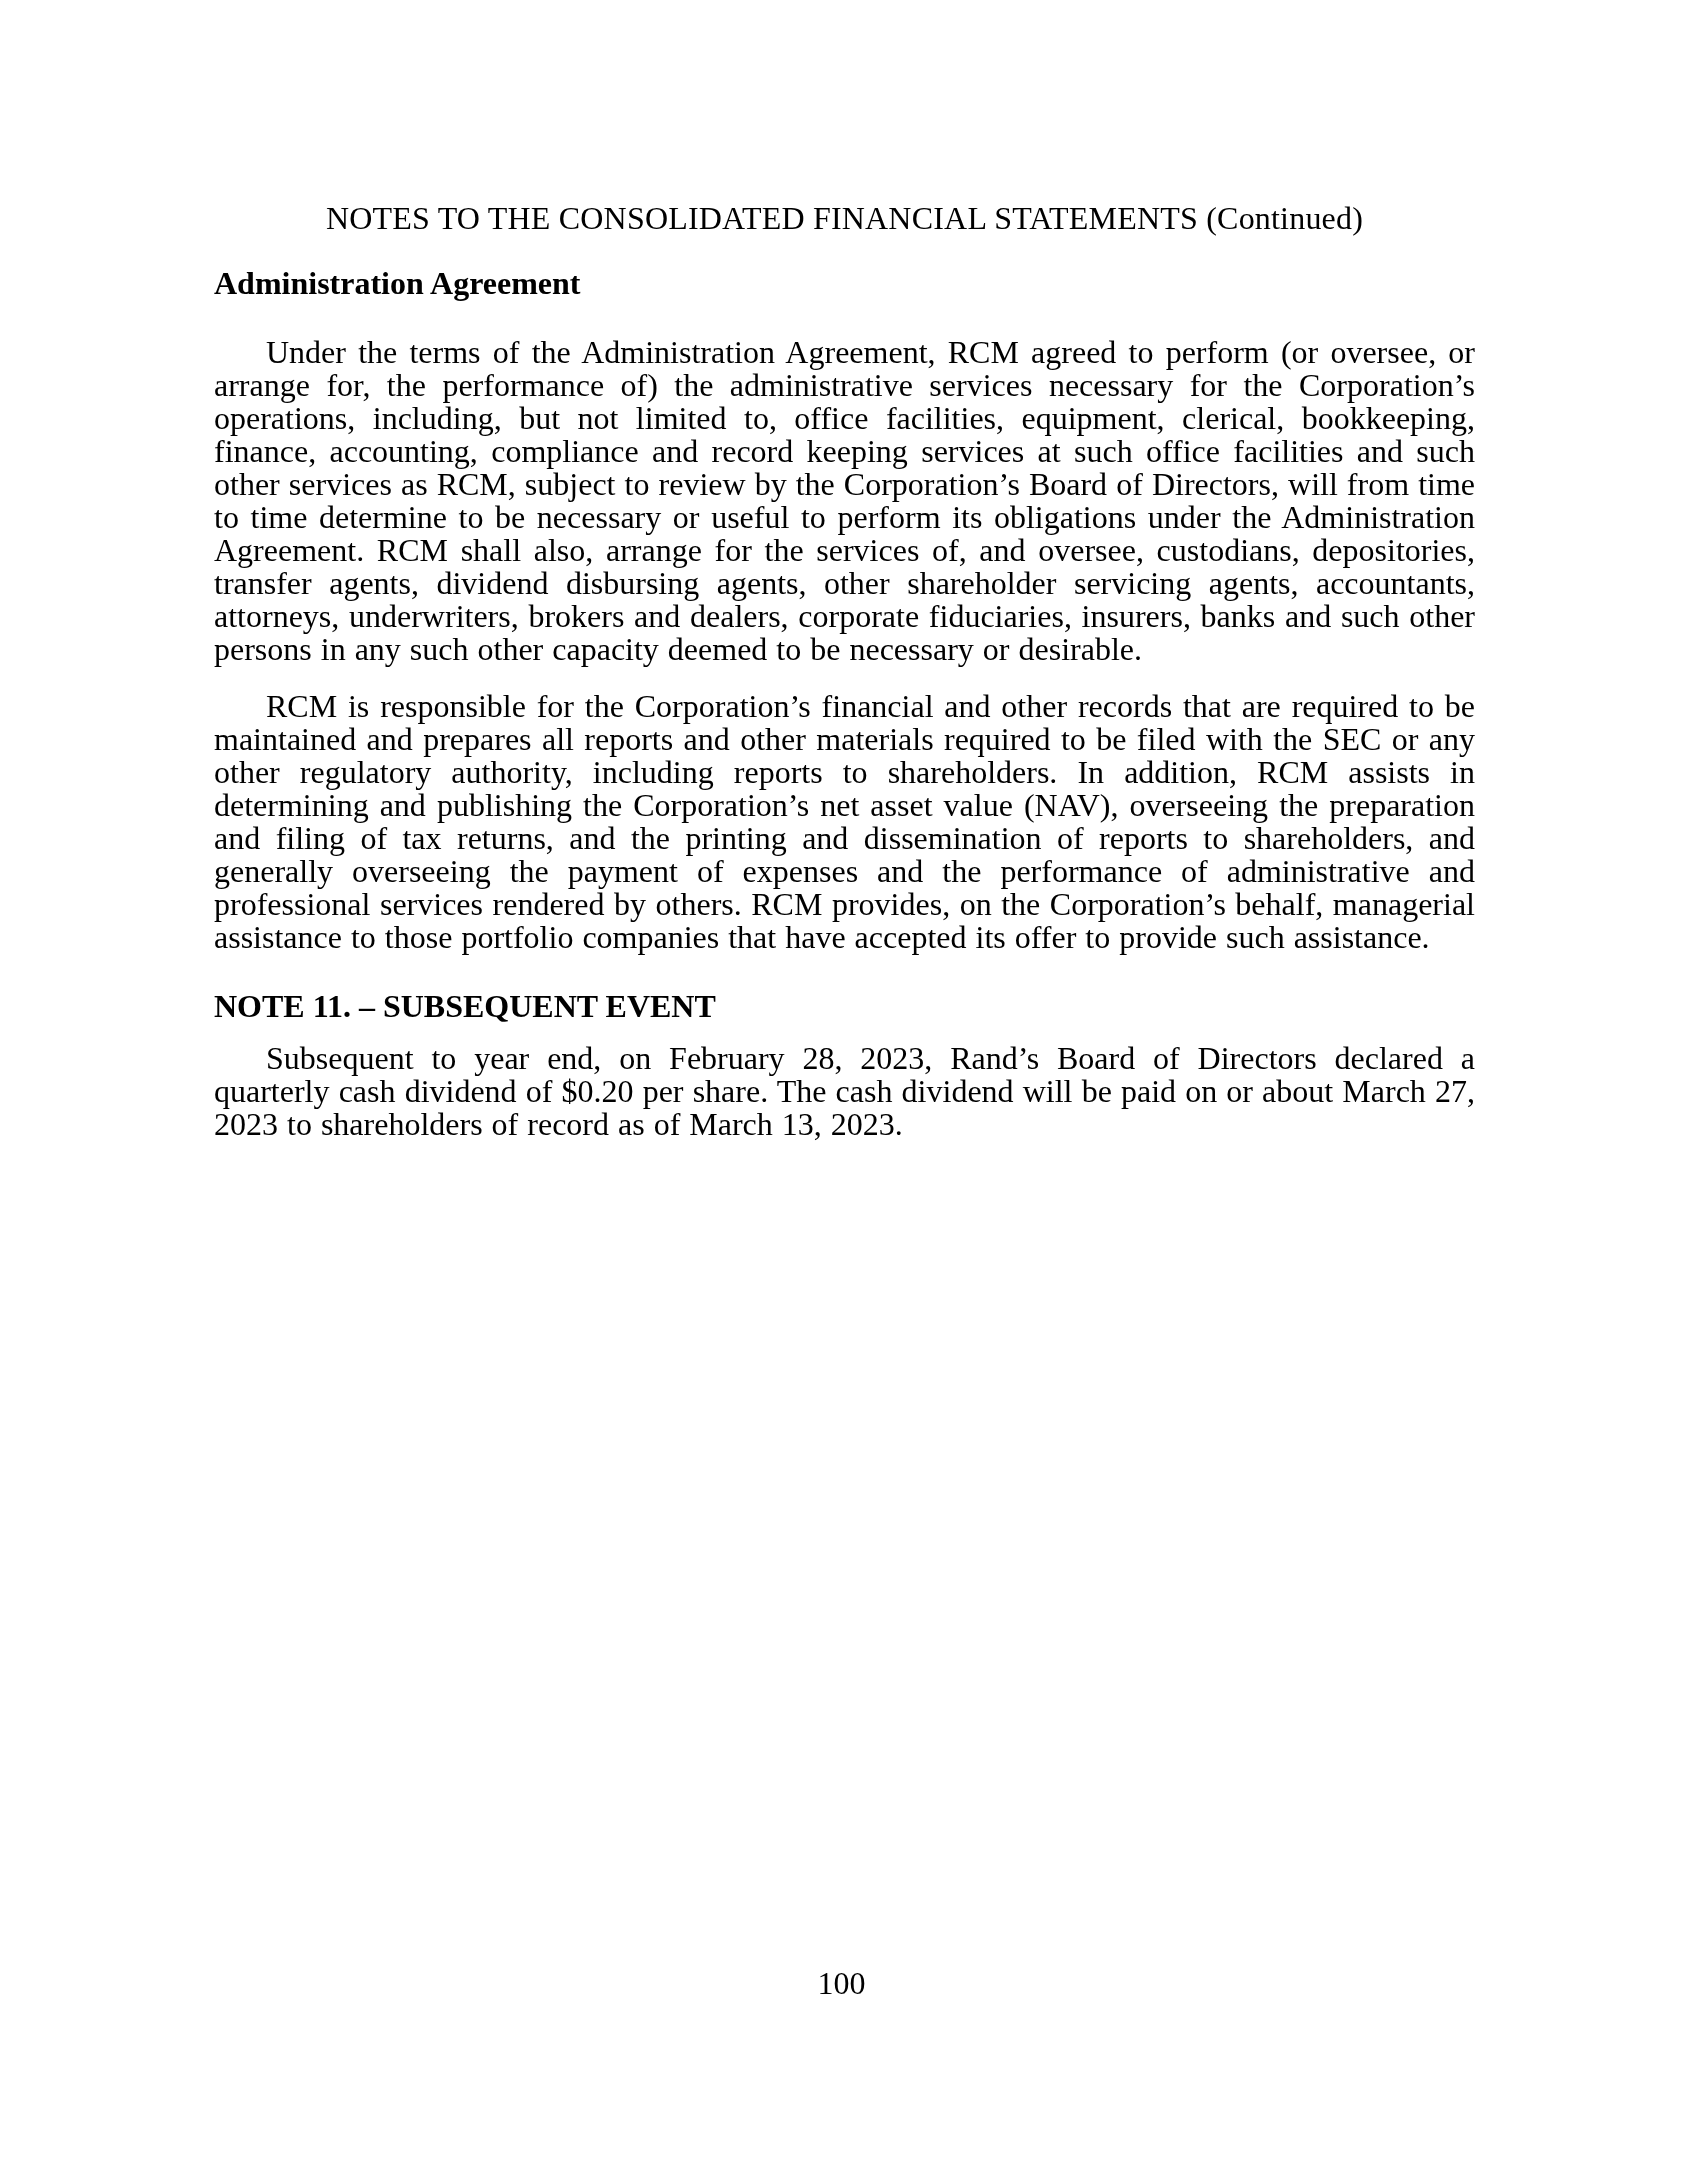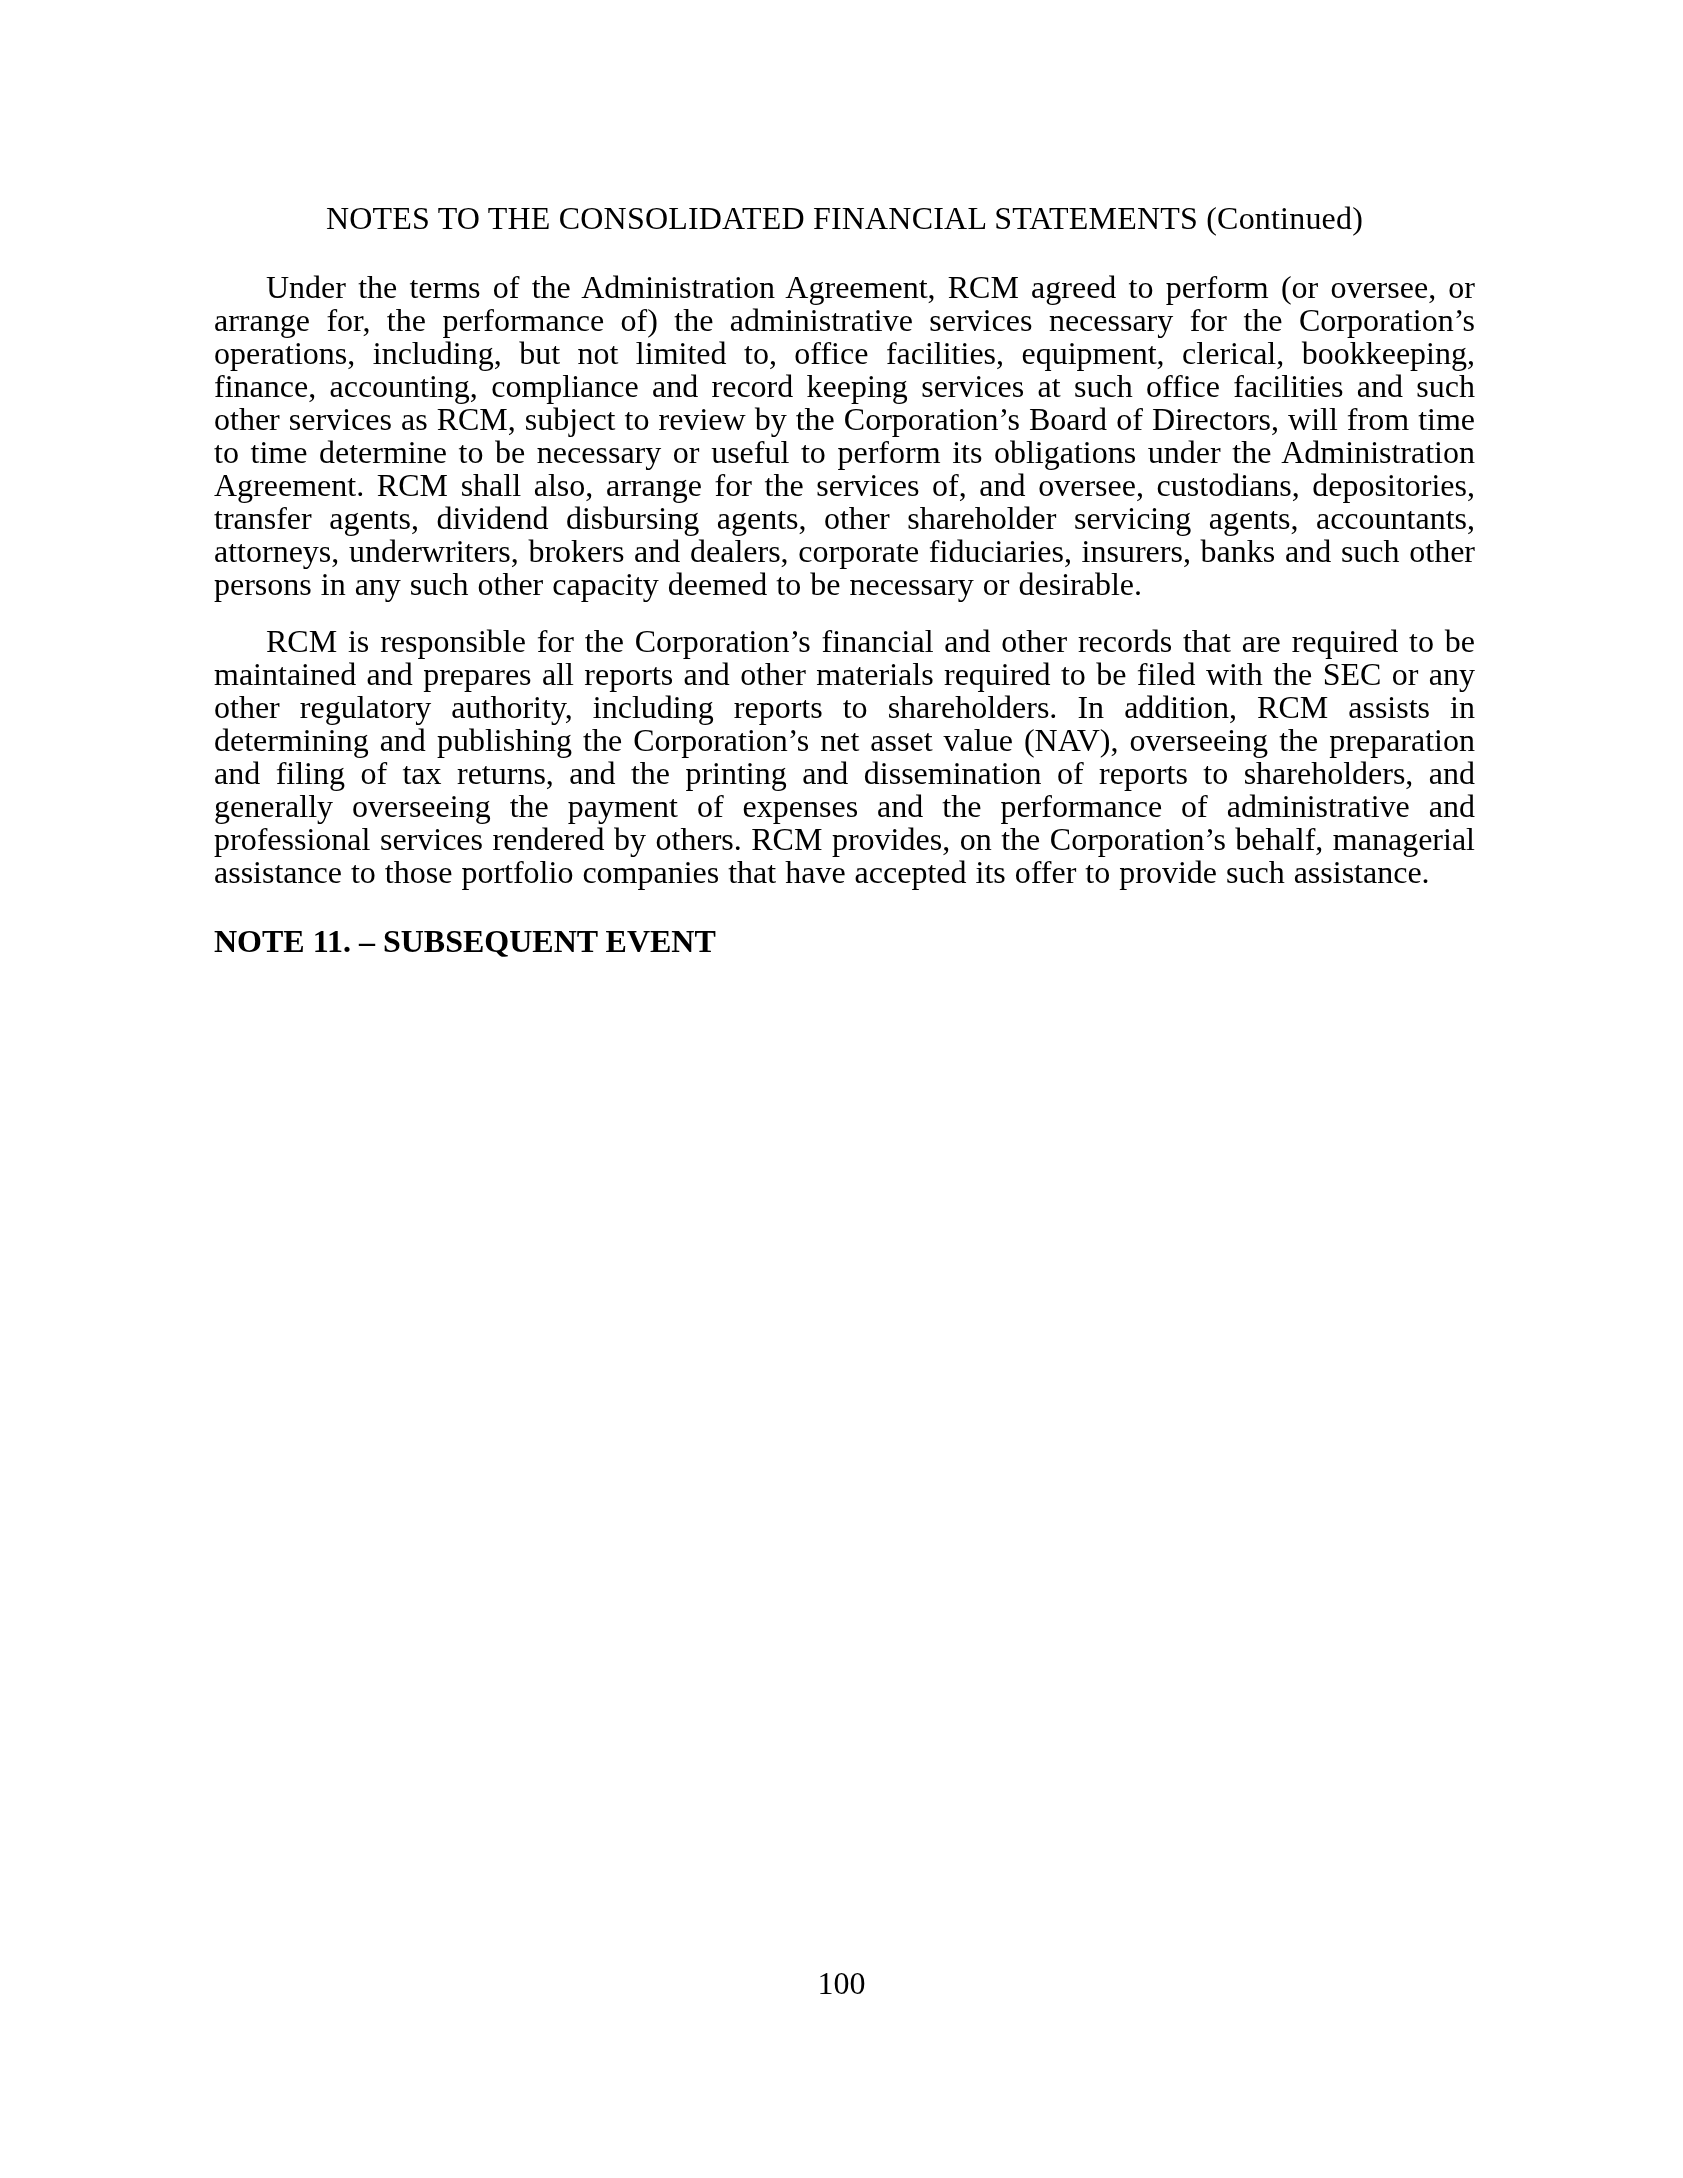--- a/index.html
+++ b/index.html
@@ -77,25 +77,27 @@
 </style>
 </head>
 <body>
 
 <div class="page">
   <div class="content">
 
 
     <div class="doc-subtitle">NOTES TO THE CONSOLIDATED FINANCIAL STATEMENTS (Continued)</div>
 
+    <div class="section-heading">Administration Agreement</div>
 
     <p class="body-para first-after-heading">Under the terms of the Administration Agreement, RCM agreed to perform (or oversee, or arrange for, the performance of) the administrative services necessary for the Corporation’s operations, including, but not limited to, office facilities, equipment, clerical, bookkeeping, finance, accounting, compliance and record keeping services at such office facilities and such other services as RCM, subject to review by the Corporation’s Board of Directors, will from time to time determine to be necessary or useful to perform its obligations under the Administration Agreement. RCM shall also, arrange for the services of, and oversee, custodians, depositories, transfer agents, dividend disbursing agents, other shareholder servicing agents, accountants, attorneys, underwriters, brokers and dealers, corporate fiduciaries, insurers, banks and such other persons in any such other capacity deemed to be necessary or desirable.</p>
 
     <p class="body-para">RCM is responsible for the Corporation’s financial and other records that are required to be maintained and prepares all reports and other materials required to be filed with the SEC or any other regulatory authority, including reports to shareholders. In addition, RCM assists in determining and publishing the Corporation’s net asset value (NAV), overseeing the preparation and filing of tax returns, and the printing and dissemination of reports to shareholders, and generally overseeing the payment of expenses and the performance of administrative and professional services rendered by others. RCM provides, on the Corporation’s behalf, managerial assistance to those portfolio companies that have accepted its offer to provide such assistance.</p>
 
     <div class="section-heading note">NOTE 11. – SUBSEQUENT EVENT</div>
 
+    <p class="body-para after-note-heading">Subsequent to year end, on February 28, 2023, Rand’s Board of Directors declared a quarterly cash dividend of $0.20 per share. The cash dividend will be paid on or about March 27, 2023 to shareholders of record as of March 13, 2023.</p>
 
   </div>
 
   <div class="page-number">100</div>
 </div>
 
 
 </body></html>

